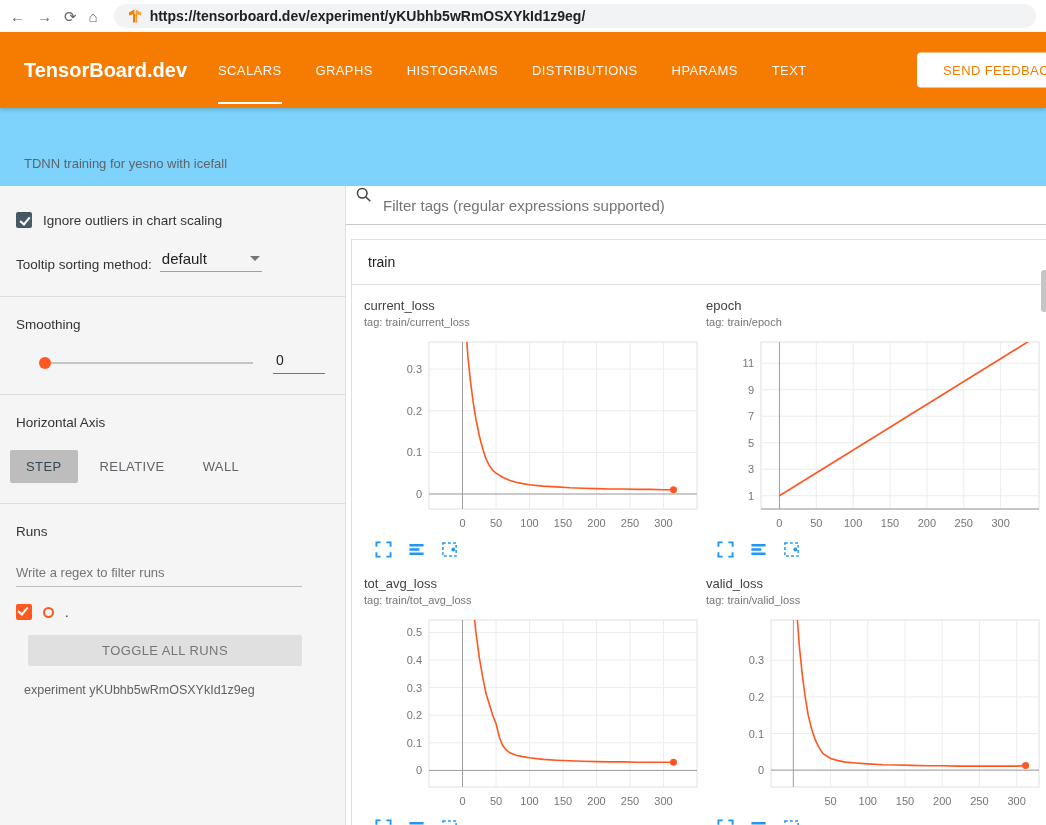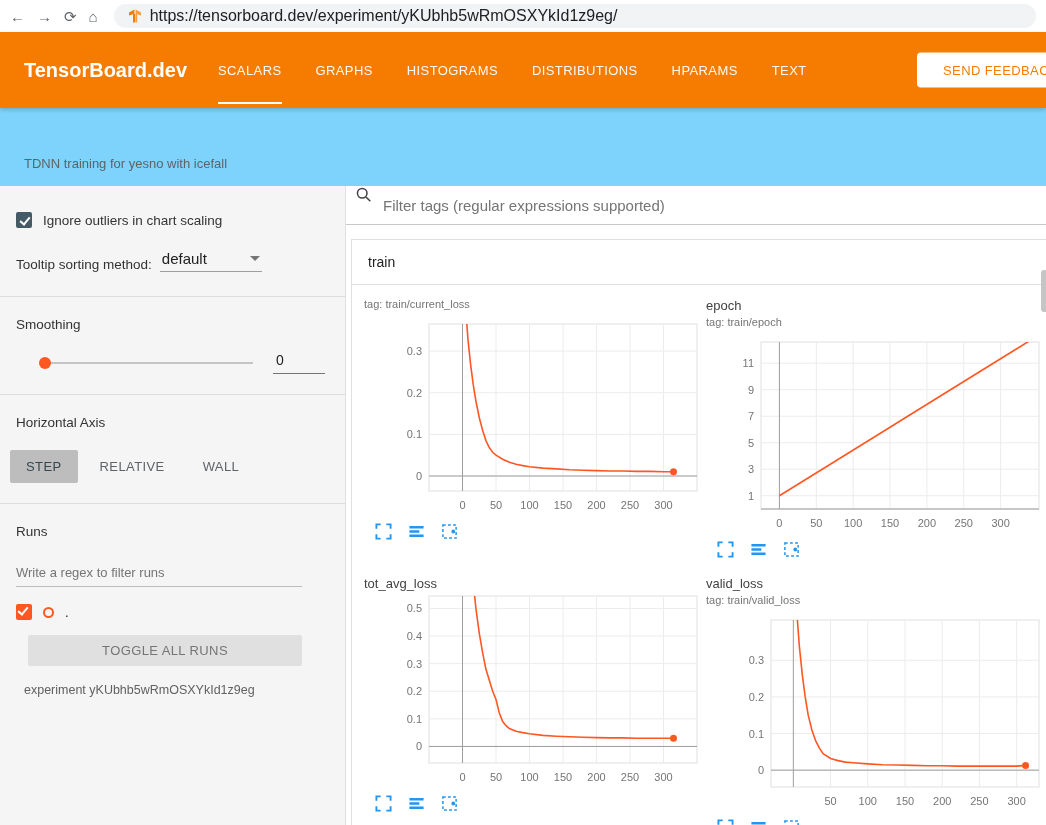--- a/index.html
+++ b/index.html
@@ -7,21 +7,21 @@
   body {
     width:1046px; height:825px; overflow:hidden; position:relative;
     font-family:"Liberation Sans","DejaVu Sans",sans-serif;
     background:#fff;
   }
   
   .browser-bar { height:32px; display:flex; align-items:center; padding:0 10px; gap:12px; background:#fff; }
   .nav-icon { color:#5f6368; font-size:15px; line-height:1; cursor:pointer; }
   .url-pill { flex:1; height:24px; margin-left:4px; background:#f1f3f4; border-radius:13px;
               display:flex; align-items:center; gap:8px; padding:0 14px; cursor:text; }
-  .url-text { font-size:16px; color:#202124; white-space:nowrap; }
+  .url-text { font-size:14px; color:#202124; white-space:nowrap;font-weight:bold; }
   
   .app-header { height:76px; background:#f57c00; display:flex; align-items:center;
                 padding-left:24px; position:relative; color:#fff;
                 box-shadow:0 2px 4px rgba(0,0,0,.18); }
   .brand { font-size:20px; font-weight:bold; margin-right:14px; white-space:nowrap; }
   .tabs { display:flex; align-self:stretch; }
   .tab { display:flex; align-items:center; padding:0 17px; font-size:13px; font-weight:500;
          letter-spacing:.4px; color:rgba(255,255,255,.95); position:relative; cursor:pointer; white-space:nowrap; }
   .tab.active::after { content:""; position:absolute; left:17px; right:17px; bottom:4px; height:2px; background:#fff; }
   .feedback-btn { position:absolute; left:917px; top:50%; transform:translateY(-50%);
@@ -176,20 +176,21 @@
             <line x1="12.9" y1="12.9" x2="18" y2="18" stroke="#424242" stroke-width="1.8"></line>
           </svg>
       </span>
       <input class="filter-input" value="" placeholder="Filter tags (regular expressions supported)" style="">
     </div>
 
     <div class="tag-card">
       <div class="tag-card-header">train</div>
       <div class="chart-grid">
           <div class="chart-card">
+            <div class="chart-title">current_loss</div>
             <div class="chart-tag">tag: train/current_loss</div>
             <svg class="chart" width="336" height="196">
               <rect x="65" y="3" width="268" height="167" fill="#fff" stroke="#e0e0e0"></rect>
               <line x1="98.5" y1="3" x2="98.5" y2="170" stroke="#ececec"></line>
               <text x="98.5" y="188" font-size="11" fill="#757575" text-anchor="middle">0</text>
               <line x1="132" y1="3" x2="132" y2="170" stroke="#ececec"></line>
               <text x="132" y="188" font-size="11" fill="#757575" text-anchor="middle">50</text>
               <line x1="165.5" y1="3" x2="165.5" y2="170" stroke="#ececec"></line>
               <text x="165.5" y="188" font-size="11" fill="#757575" text-anchor="middle">100</text>
               <line x1="199" y1="3" x2="199" y2="170" stroke="#ececec"></line>
@@ -291,20 +292,21 @@
               <span class="tool-icon">
                 <svg viewBox="0 0 18 18" width="17" height="17">
                   <rect x="2" y="2" width="14" height="14" fill="none" stroke="#2196f3" stroke-width="1.6" stroke-dasharray="3 2.4"></rect>
                   <circle cx="13" cy="9" r="2" fill="#2196f3"></circle>
                 </svg>
               </span>
             </div>
           </div>
           <div class="chart-card">
             <div class="chart-title">tot_avg_loss</div>
+            <div class="chart-tag">tag: train/tot_avg_loss</div>
             <svg class="chart" width="336" height="196">
               <rect x="65" y="3" width="268" height="167" fill="#fff" stroke="#e0e0e0"></rect>
               <line x1="98.5" y1="3" x2="98.5" y2="170" stroke="#ececec"></line>
               <text x="98.5" y="188" font-size="11" fill="#757575" text-anchor="middle">0</text>
               <line x1="132" y1="3" x2="132" y2="170" stroke="#ececec"></line>
               <text x="132" y="188" font-size="11" fill="#757575" text-anchor="middle">50</text>
               <line x1="165.5" y1="3" x2="165.5" y2="170" stroke="#ececec"></line>
               <text x="165.5" y="188" font-size="11" fill="#757575" text-anchor="middle">100</text>
               <line x1="199" y1="3" x2="199" y2="170" stroke="#ececec"></line>
               <text x="199" y="188" font-size="11" fill="#757575" text-anchor="middle">150</text>

